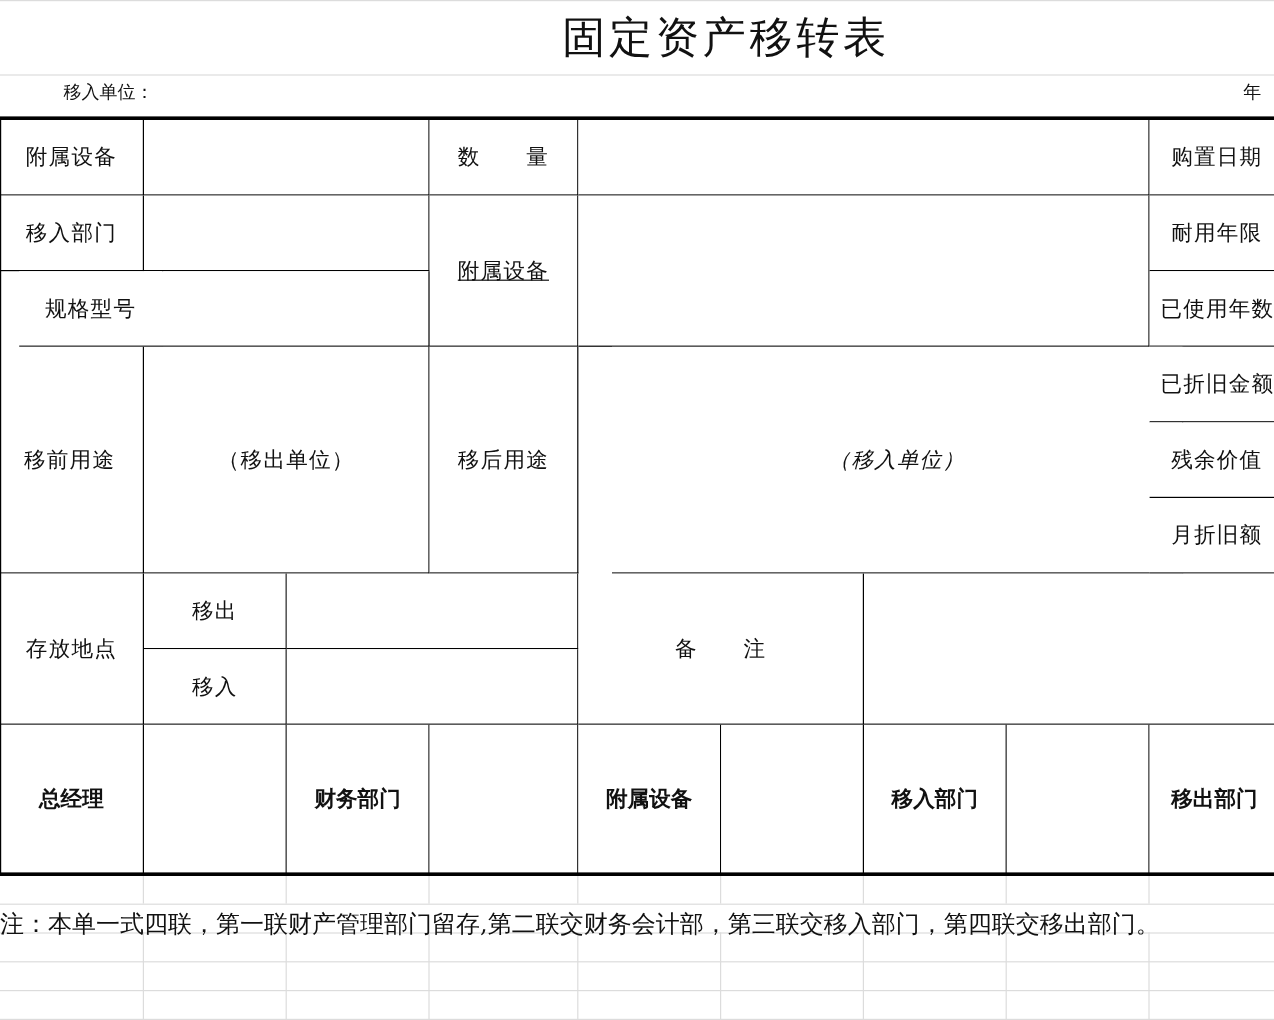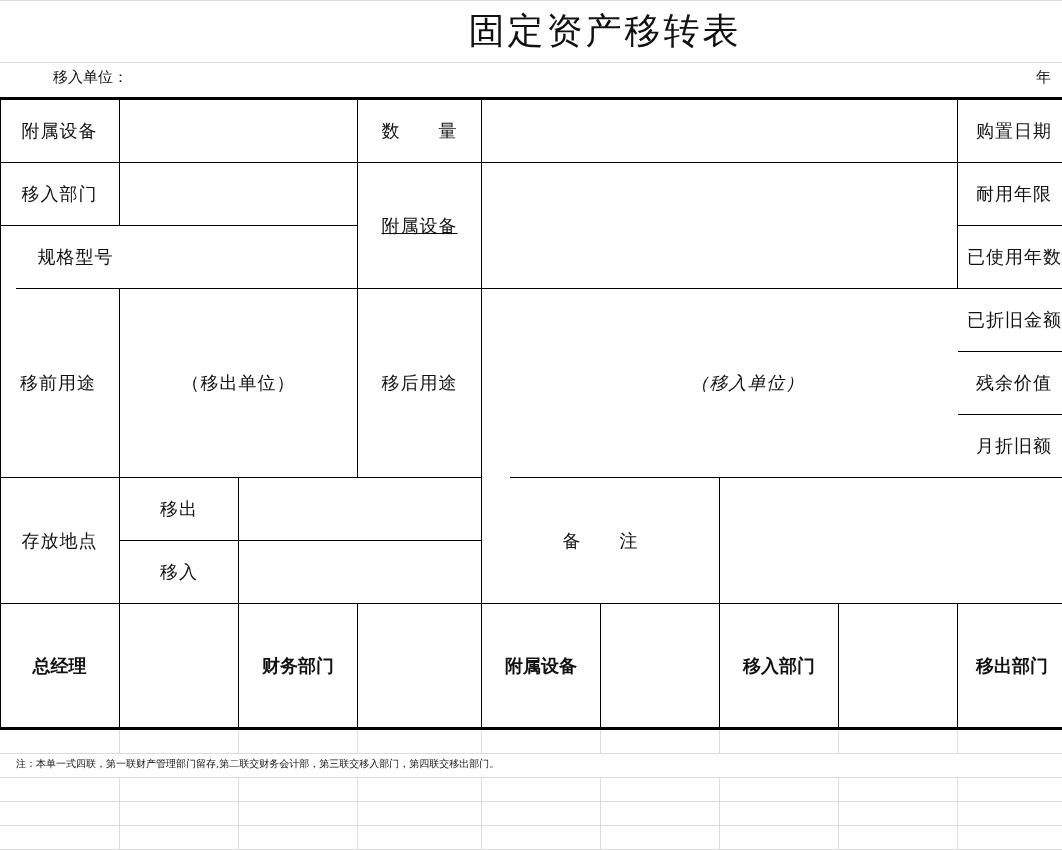--- a/index.html
+++ b/index.html
@@ -10,21 +10,21 @@
   .cell { position:absolute; box-sizing:border-box; display:flex; align-items:center; justify-content:center;
           font-size:18px; background:#fff; border-right:1px solid #000; border-bottom:1px solid #000; }
   .lbl { letter-spacing:1px; }
   .bold { font-weight:bold; font-size:18px; }
   .title { position:absolute; left:0; top:0; width:1210px; height:62px; display:flex; align-items:center; justify-content:center;
            font-size:36px; letter-spacing:3px; }
   .sub { position:absolute; top:68px; font-size:15px; }
   .thick-top { position:absolute; left:0; top:97px; width:1062px; height:3px; background:#000; }
   .thick-bot { position:absolute; left:0; top:727px; width:1062px; height:3px; background:#000; }
   .left-border { position:absolute; left:0; top:98px; width:1px; height:631px; background:#000; }
-  .note { position:absolute; left:16px; top:757px; font-size:10px; white-space:nowrap; }
+  .note { position:absolute; left:0; top:757px; font-size:20px; white-space:nowrap; }
 </style>
 </head>
 <body>
 
 <div class="grid">
   <div class="gl" style="left:0;top:0;width:1062px;height:1px;"></div>
   <div class="gl" style="left:0;top:62px;width:1062px;height:1px;"></div>
   <div class="gl" style="left:0;top:753px;width:1062px;height:1px;"></div>
   <div class="gl" style="left:0;top:777px;width:1062px;height:1px;"></div>
   <div class="gl" style="left:0;top:801px;width:1062px;height:1px;"></div>

